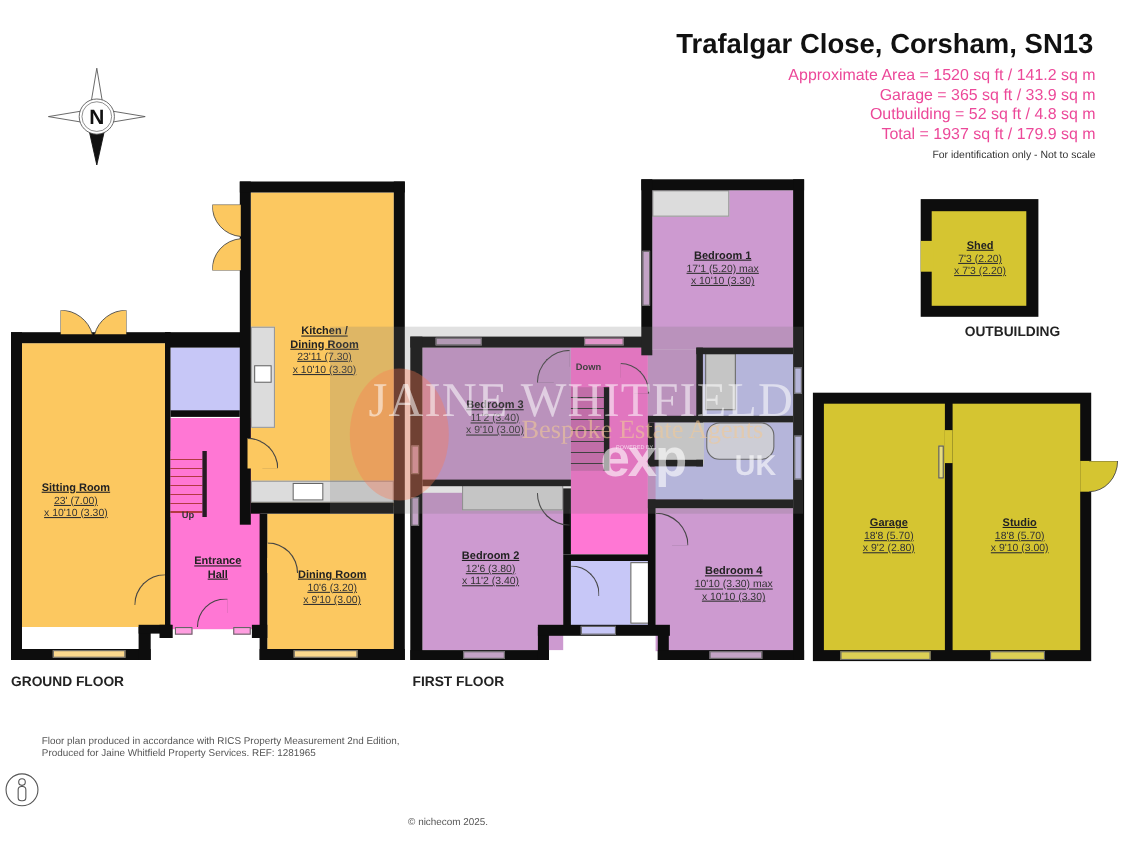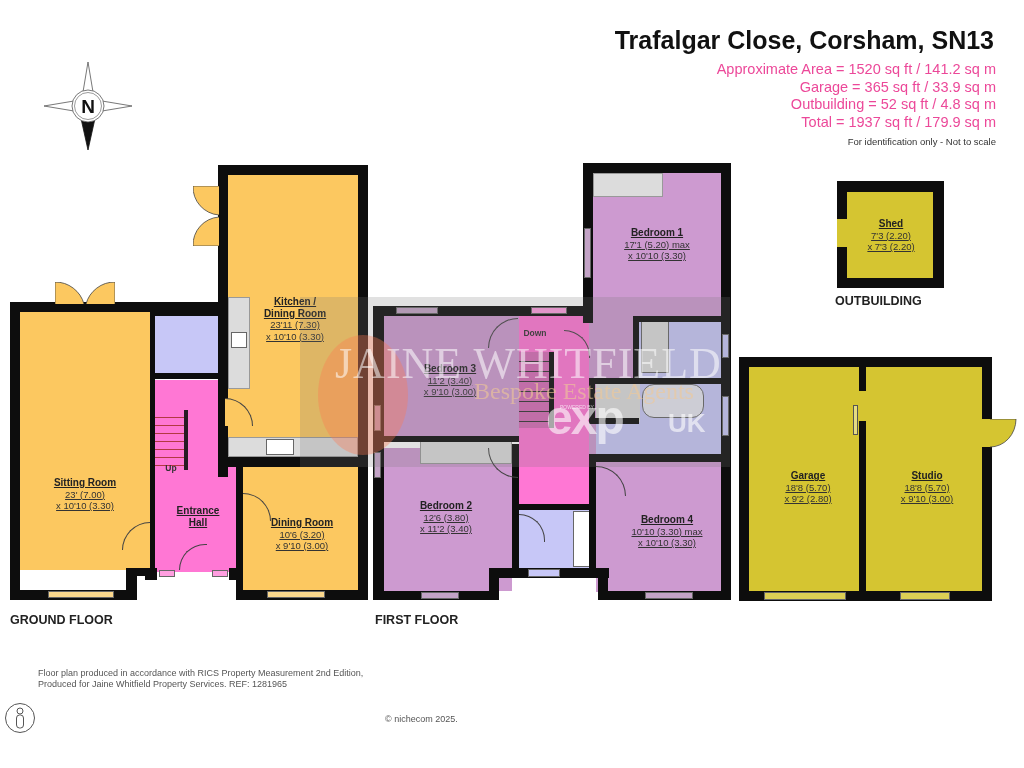--- a/index.html
+++ b/index.html
@@ -35,21 +35,21 @@
   .window { position: absolute; background: #fbd88d; border: 1px solid #666; }
   .window.lil { background: #c3a3c6; }
   .window.oli { background: #dccf55; }
 
   .door-arc { position: absolute; border: 1px solid #444; }
 
   .watermark { position: absolute; pointer-events: none; }
 
   .footer { position: absolute; left: 38px; top: 668px; font-size: 9px; line-height: 11px; color: #555; }
   .footer-icon { position: absolute; left: 5px; top: 703px; width: 30px; height: 30px; border: 1px solid #555; border-radius: 50%; }
-  .copyright { position: absolute; left: 371px; top: 714px; font-size: 9px; color: #555; margin-left: 14px; }
+  .copyright { position: absolute; left: 371px; top: 742px; font-size: 9px; color: #555; }
 </style>
 </head>
 <body>
 
 <div class="title">Trafalgar Close, Corsham, SN13</div>
 <div class="areas">
   <div>Approximate Area = 1520 sq ft / 141.2 sq m</div>
   <div>Garage = 365 sq ft / 33.9 sq m</div>
   <div>Outbuilding = 52 sq ft / 4.8 sq m</div>
   <div>Total = 1937 sq ft / 179.9 sq m</div>
@@ -118,21 +118,21 @@
   </svg>
 
   <div class="abs" style="left:155px;top:410px;width:33px;height:60px;border-right:4px solid #111;background:repeating-linear-gradient(180deg,#ff77d4 0 7px,#a33 7px 8px);opacity:0.9;"></div>
   <div class="label" style="left:171px;top:463px;font-size:8.5px;font-weight:bold;">Up</div>
 
   <div class="door-arc" style="left:122px;top:522px;width:28px;height:28px;border-radius:28px 0 0 0;border-right:none;border-bottom:none;background:#fcc860;"></div>
   <div class="door-arc" style="left:179px;top:544px;width:28px;height:26px;border-radius:28px 0 0 0;border-right:none;border-bottom:none;"></div>
   <div class="door-arc" style="left:243px;top:493px;width:28px;height:28px;border-radius:0 28px 0 0;border-left:none;border-bottom:none;background:#fcc860;"></div>
   <div class="door-arc" style="left:225px;top:398px;width:28px;height:28px;border-radius:0 28px 0 0;border-left:none;border-bottom:none;background:#fcc860;"></div>
 
-  <div class="label" style="left:85px;top:438px;margin-top:39px;">
+  <div class="label" style="left:69px;top:438px;">
     <span class="name">Sitting Room</span>
     <span>23' (7.00)</span>
     <span>x 10'10 (3.30)</span>
   </div>
   <div class="label" style="left:295px;top:296px;">
     <span class="name">Kitchen /</span>
     <span class="name">Dining Room</span>
     <span>23'11 (7.30)</span>
     <span>x 10'10 (3.30)</span>
   </div>
@@ -243,21 +243,21 @@
 
 <div>
   <div class="wall" style="left:837px;top:181px;width:107px;height:107px;"></div>
   <div class="room c-olive" style="left:847px;top:192px;width:86px;height:86px;"></div>
   <div class="room c-olive" style="left:837px;top:219px;width:12px;height:28px;"></div>
   <div class="label" style="left:891px;top:218px;">
     <span class="name">Shed</span>
     <span>7'3 (2.20)</span>
     <span>x 7'3 (2.20)</span>
   </div>
-  <div class="floor-title" style="left:835px;top:294px;text-align:right;">OUTBUILDING</div>
+  <div class="floor-title" style="left:877px;top:294px;text-align:right;">OUTBUILDING</div>
 </div>
 
 <div>
   <div class="wall" style="left:739px;top:357px;width:253px;height:244px;"></div>
   <div class="room c-olive" style="left:749px;top:367px;width:110px;height:224px;"></div>
   <div class="room c-olive" style="left:866px;top:367px;width:116px;height:224px;"></div>
   <div class="room c-olive" style="left:859px;top:391px;width:7px;height:30px;"></div>
   <div class="room" style="left:853px;top:405px;width:5px;height:30px;border:1px solid #555;background:#e6dc80;"></div>
   <div class="room c-olive" style="left:982px;top:419px;width:10px;height:28px;"></div>
   <svg class="abs" style="left:990px;top:419px" width="28" height="30" viewBox="0 0 28 30">

